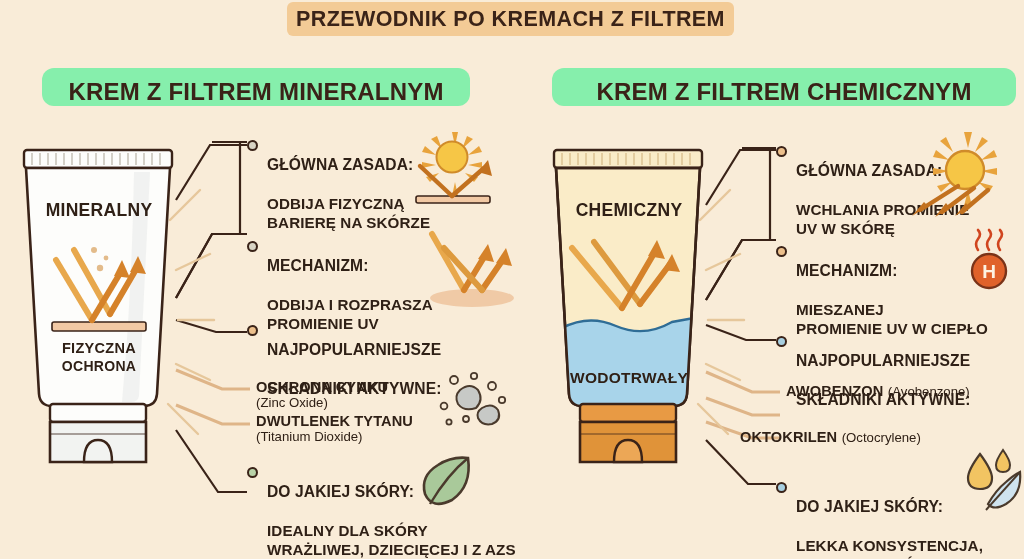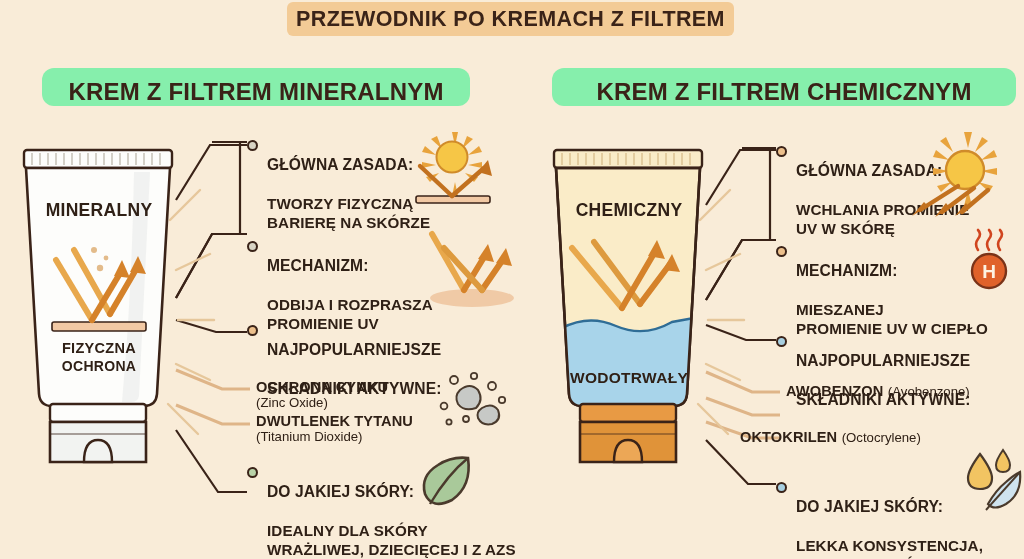--- a/index.html
+++ b/index.html
@@ -273,21 +273,21 @@
       <polygon points="128,112 136,130 119,128" fill="#d5822a"></polygon>
     </svg>
     <div class="tube-label" style="top:58px; font-size:17.5px;">CHEMICZNY</div>
     <div class="tube-label" style="top:227px; font-size:15.5px;">WODOTRWAŁY</div>
   </div>
 
   <div class="bullet" style="left:247px; top:135px; width:190px;">
     <span class="dot" style="background:#d9d4c4"></span>
     <div class="btext">
       <b>GŁÓWNA ZASADA:</b><br>
-      <span>TWORZY FIZYCZNĄ
+      <span>ODBIJA FIZYCZNĄ
 BARIERĘ NA SKÓRZE</span>
     </div>
   </div>
 
   <div class="bullet" style="left:247px; top:236px; width:200px;">
     <span class="dot" style="background:#d9d4c4"></span>
     <div class="btext">
       <b>MECHANIZM:</b><br>
       <span>ODBIJA I ROZPRASZA
 PROMIENIE UV</span>

